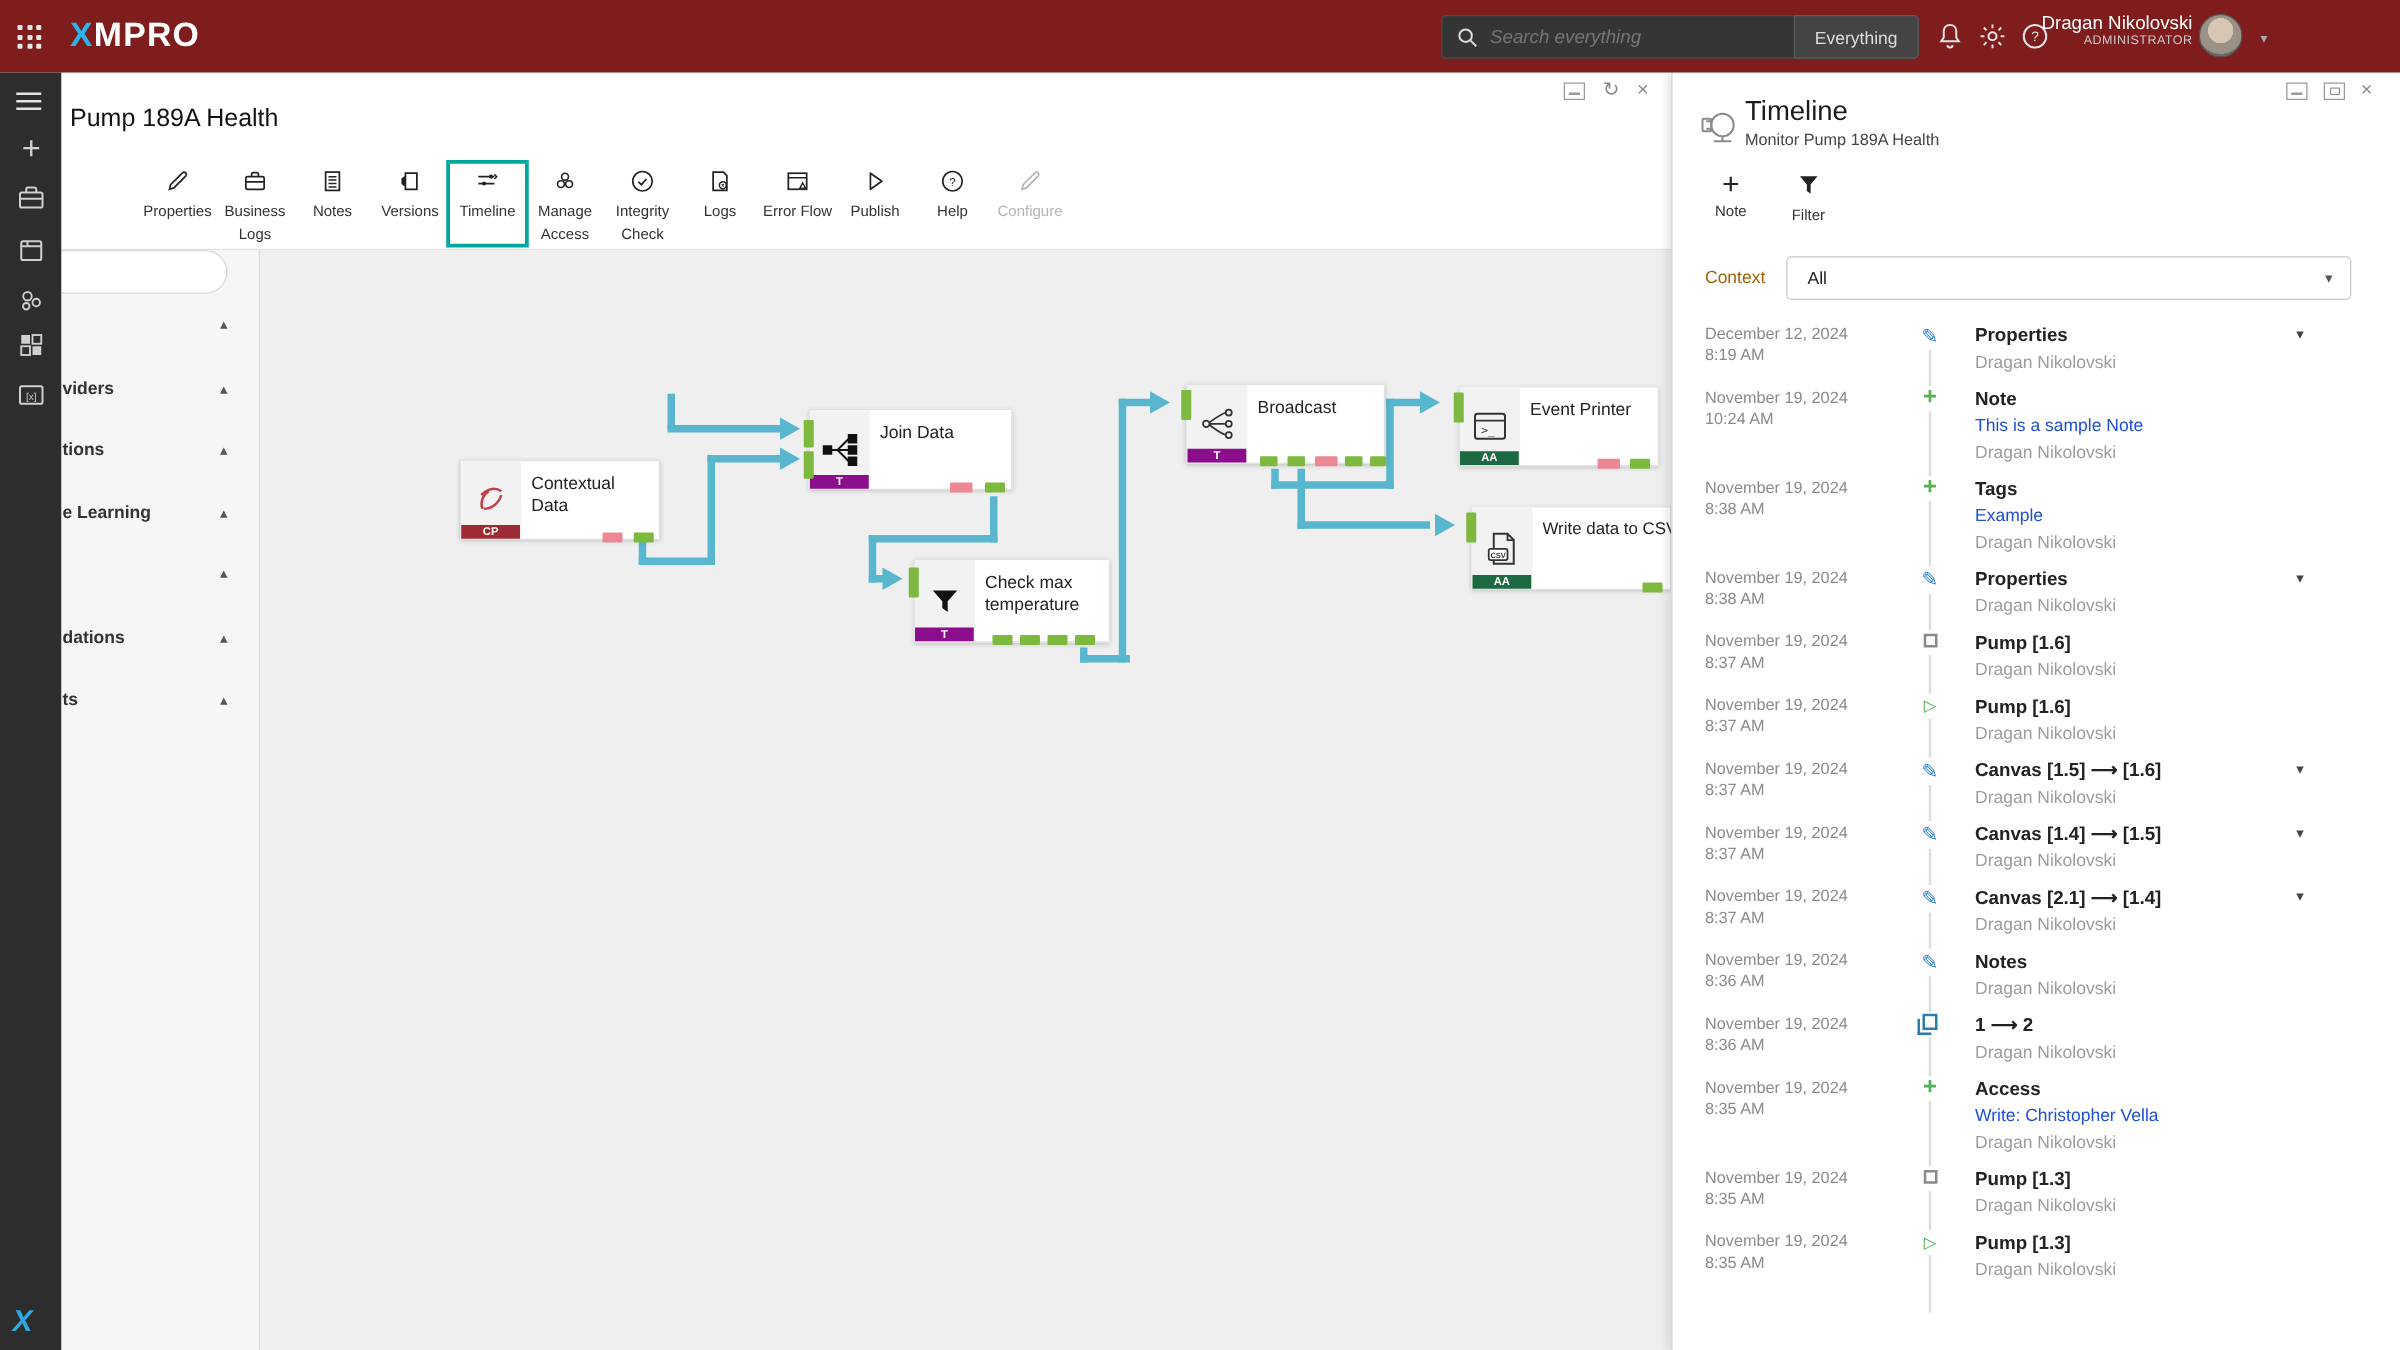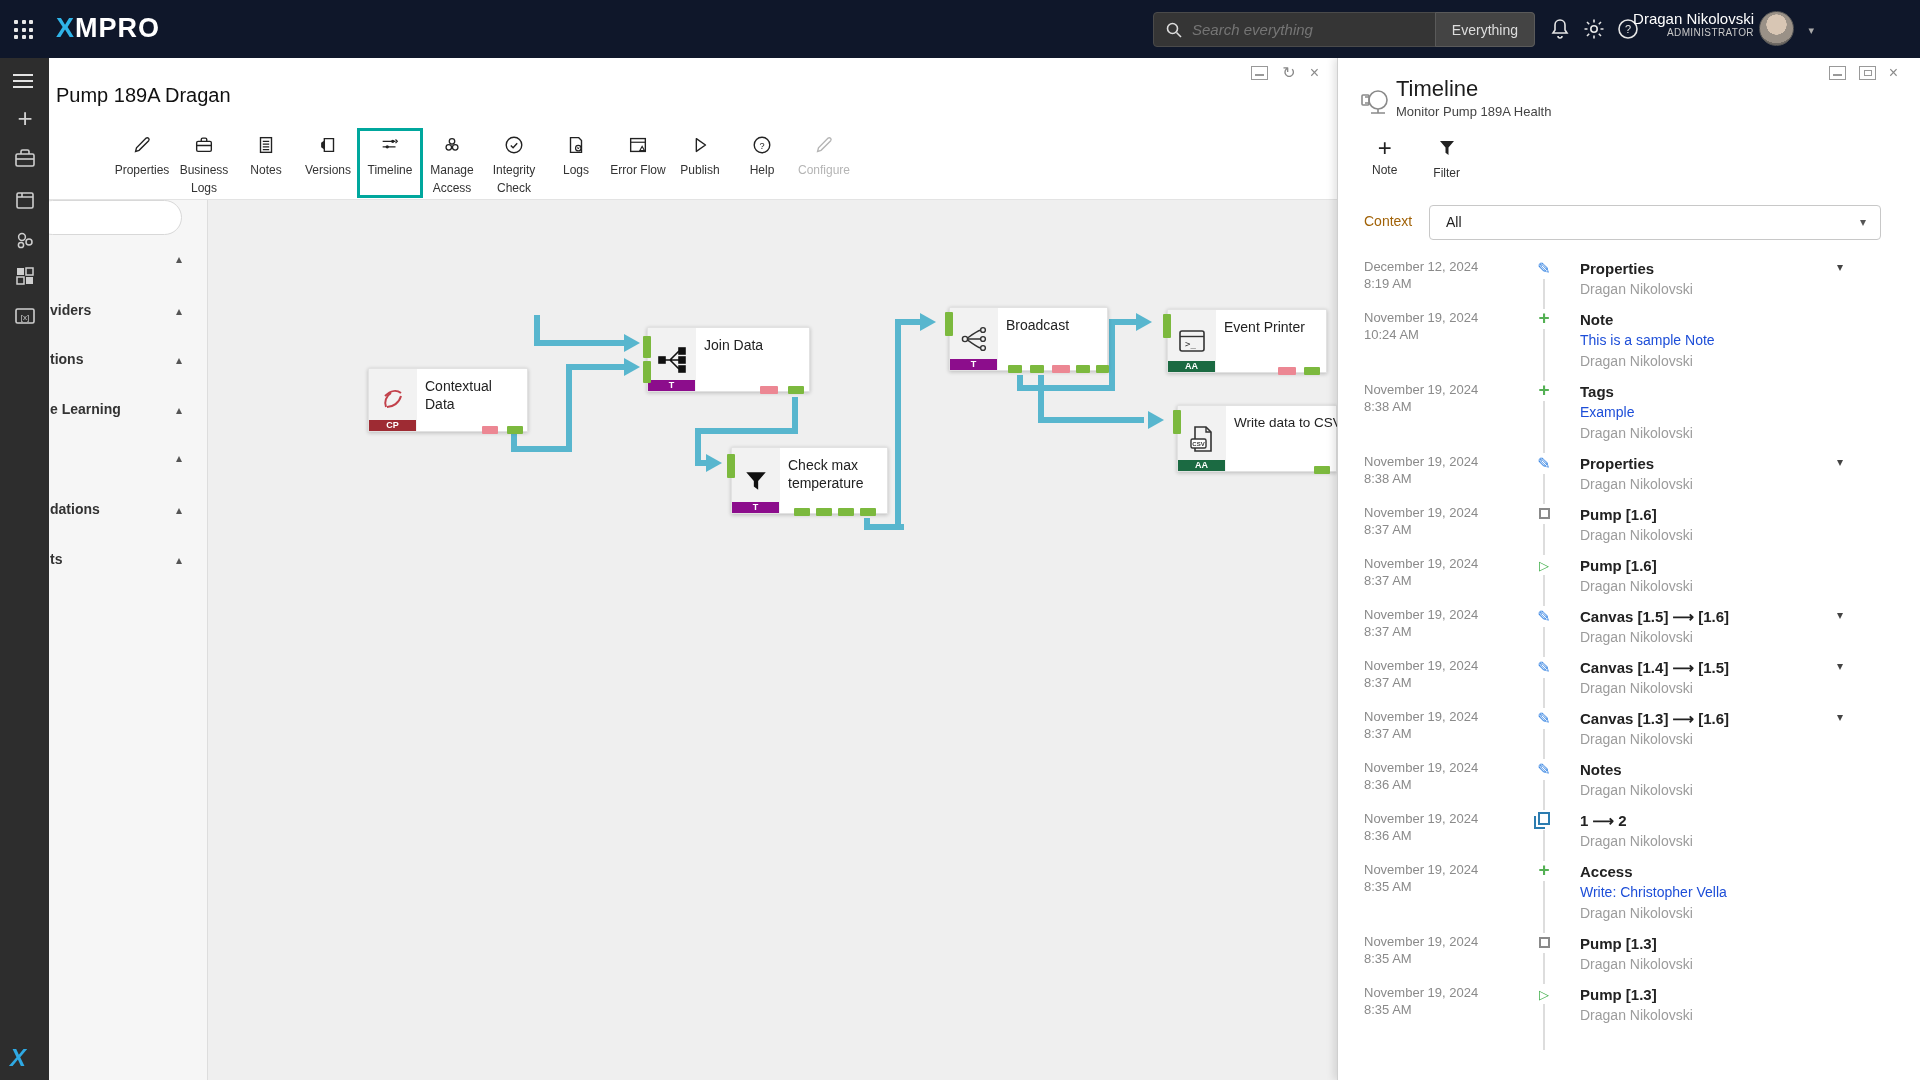--- a/index.html
+++ b/index.html
@@ -1,21 +1,21 @@
 <!DOCTYPE html>
 <html><head>
 <meta charset="utf-8">
 <style>
   * { margin:0; padding:0; box-sizing:border-box; }
   html,body { background:#222; }
   .screen { position:relative; width:1920px; height:1080px; overflow:hidden;
             font-family:"Liberation Sans", sans-serif; background:#efefef; }
 
   
-  .topbar { position:absolute; left:0; top:0; width:1920px; height:58px; background:#0f172a; z-index:50; }
+  .topbar { position:absolute; left:0; top:0; width:1920px; height:58px; background:#7f1d1d; z-index:50; }
   .appsgrid { position:absolute; left:14px; top:20px; width:20px; height:20px;
               display:grid; grid-template-columns:repeat(3,1fr); gap:3px; cursor:pointer; }
   .appsgrid i { width:4px; height:4px; background:#e8e8e8; border-radius:1px; }
   .logo { position:absolute; left:56px; top:13px; font-size:27px; font-weight:bold; color:#fff; letter-spacing:1px; }
   .logo .lx { color:#2fb4e9; }
   .search { position:absolute; left:1153px; top:12px; width:382px; height:35px; background:#353535;
             border:1px solid #4a4a4a; border-radius:4px; display:flex; align-items:center; }
   .search svg { margin:0 10px 0 12px; }
   .search input { flex:1; background:transparent; border:none; outline:none; color:#ddd;
                   font-style:italic; font-size:15px; font-family:"Liberation Sans",sans-serif; }
@@ -192,21 +192,21 @@
         <rect x="13" y="13" width="7" height="7" fill="#cfcfcf"></rect>
       </svg>
     <svg class="ric" style="top:246px" viewBox="0 0 24 24">
         <rect x="3" y="5" width="18" height="14" rx="1.5" fill="none" stroke="#cfcfcf" stroke-width="1.6"></rect>
         <text x="12" y="16" text-anchor="middle" font-size="8" fill="#cfcfcf" font-family="Liberation Sans, sans-serif">[x]</text>
       </svg>
     <div class="xlogo">X</div>
   </div>
 
   <div class="winheader">
-    <div class="wintitle">Pump 189A Dragan</div>
+    <div class="wintitle">Pump 189A Health</div>
     <div class="winctrls">
       <span class="wc wc-min"></span>
       <span class="wc-glyph">↻</span>
       <span class="wc-glyph">×</span>
     </div>
     <div class="toolbar">
       <div class="titem">
         <span class="ticon">
             <svg width="22" height="22" viewBox="0 0 24 24" style="margin:0 auto">
               <path d="M5 19l1-4L16.5 4.5a2 2 0 0 1 2.8 2.8L8.8 17.8 5 19z" fill="none" stroke="#222" stroke-width="1.5"></path>
@@ -609,21 +609,21 @@
           </div>
           <span class="e-caret">▾</span>
         </div>
         <div class="entry">
           <div class="e-date">
             <div>November 19, 2024</div>
             <div>8:37 AM</div>
           </div>
           <div class="e-iconcol"><span class="e-ic"><span class="ic-edit">✎</span></span></div>
           <div class="e-body">
-            <div class="e-title">Canvas [1.3] ⟶ [1.6]</div>
+            <div class="e-title">Canvas [2.1] ⟶ [1.4]</div>
             <div class="e-user">Dragan Nikolovski</div>
           </div>
           <span class="e-caret">▾</span>
         </div>
         <div class="entry">
           <div class="e-date">
             <div>November 19, 2024</div>
             <div>8:36 AM</div>
           </div>
           <div class="e-iconcol"><span class="e-ic"><span class="ic-edit">✎</span></span></div>

